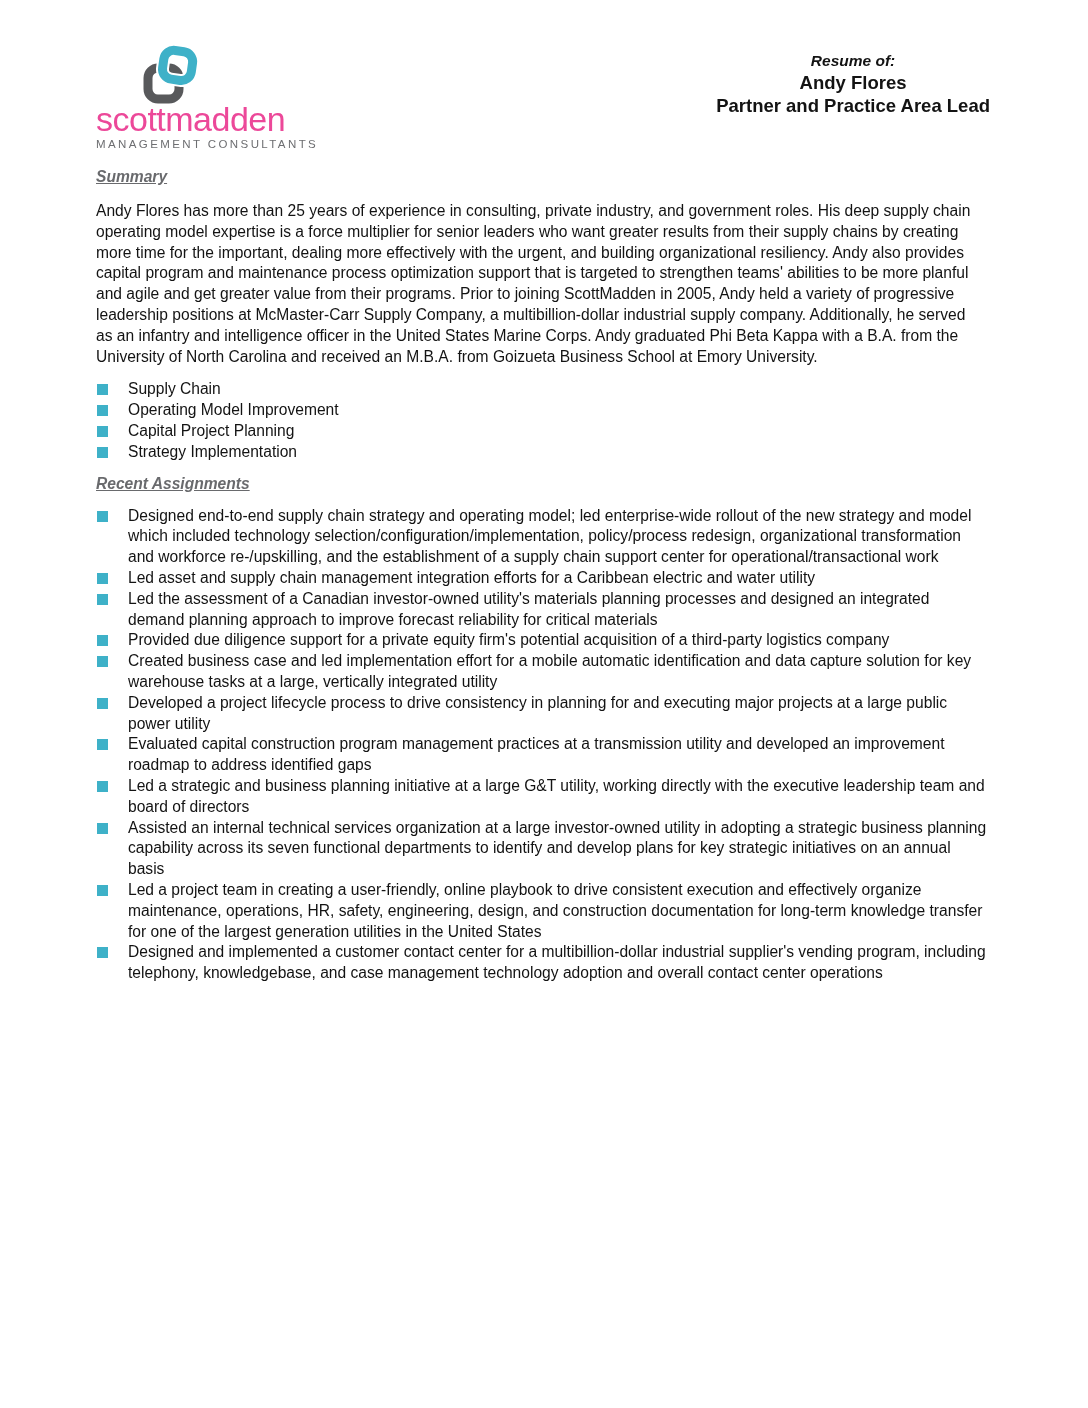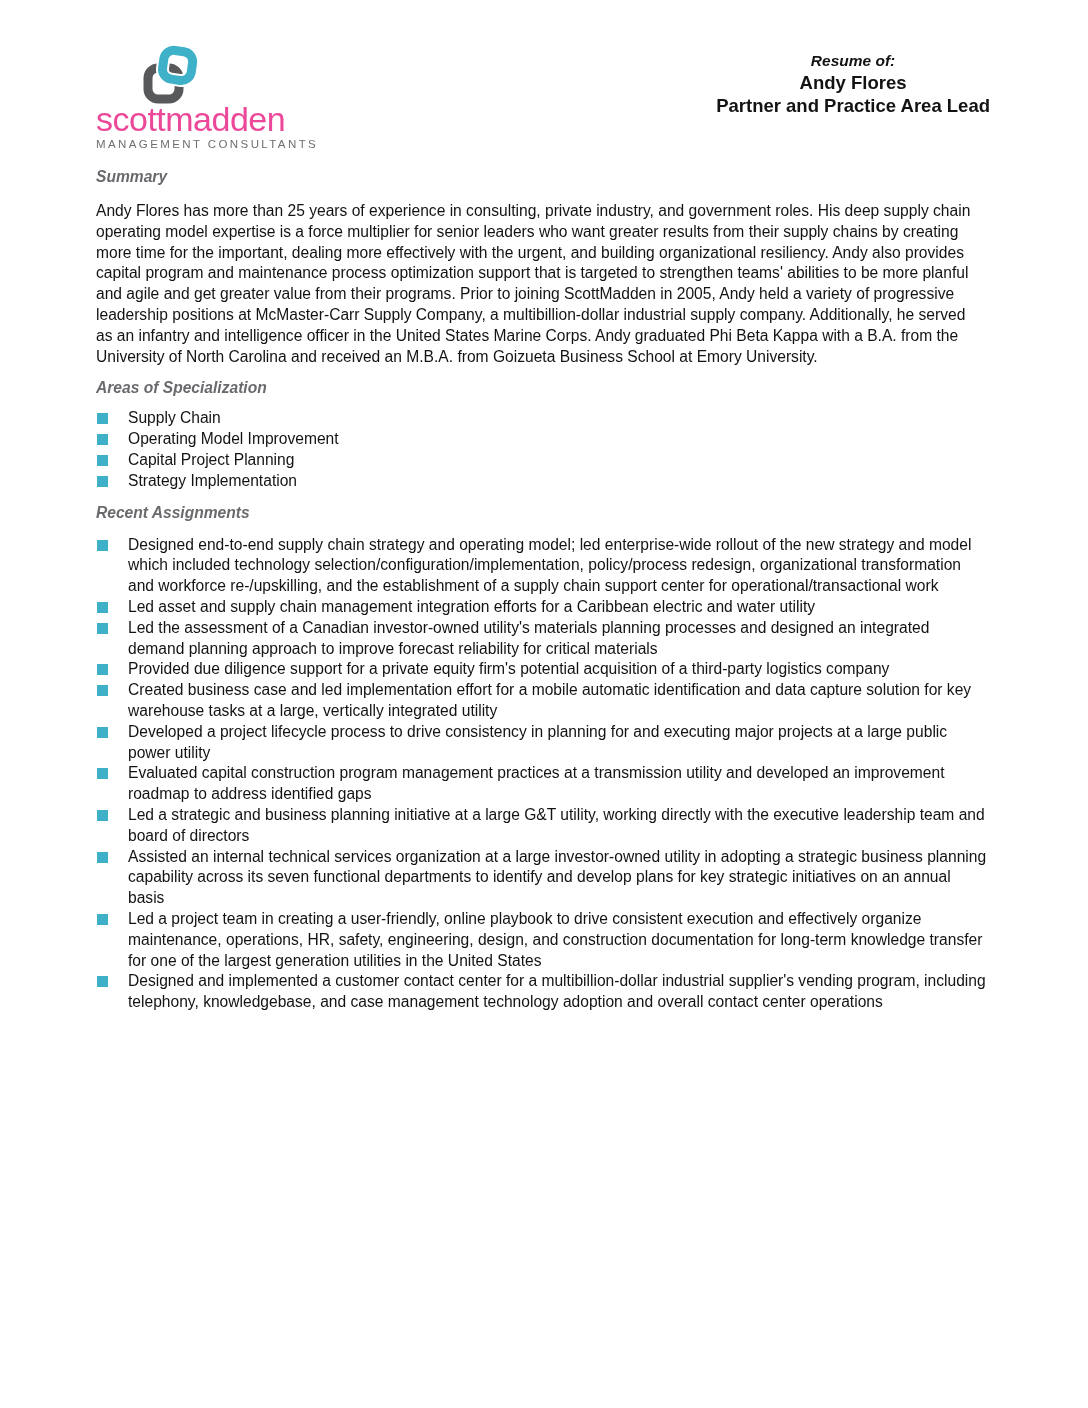--- a/index.html
+++ b/index.html
@@ -52,20 +52,21 @@
     line-height: 23px;
   }
 
   
   .section-heading {
     font-size: 15.6px;
     font-weight: bold;
     font-style: italic;
     color: #696a6d;
     margin: 12px 0 11px 0;
+    text-decoration: underline;
   }
   .section-heading.first { margin-top: 18px; }
   .summary-body {
     font-size: 15.6px;
     line-height: 20.8px;
     margin: 15px 10px 12px 0;
     max-width: 894px;
   }
   ul.bullet-list {
     list-style: none;
@@ -110,21 +111,20 @@
     <div class="resume-block">
       <div class="resume-of">Resume of:</div>
       <div class="resume-name">Andy Flores</div>
       <div class="resume-title">Partner and Practice Area Lead</div>
     </div>
   </header>
 
   <h2 class="section-heading first">Summary</h2>
   <p class="summary-body">Andy Flores has more than 25 years of experience in consulting, private industry, and government roles. His deep supply chain operating model expertise is a force multiplier for senior leaders who want greater results from their supply chains by creating more time for the important, dealing more effectively with the urgent, and building organizational resiliency. Andy also provides capital program and maintenance process optimization support that is targeted to strengthen teams' abilities to be more planful and agile and get greater value from their programs. Prior to joining ScottMadden in 2005, Andy held a variety of progressive leadership positions at McMaster-Carr Supply Company, a multibillion-dollar industrial supply company. Additionally, he served as an infantry and intelligence officer in the United States Marine Corps. Andy graduated Phi Beta Kappa with a B.A. from the University of North Carolina and received an M.B.A. from Goizueta Business School at Emory University.</p>
 
-  <h2 class="section-heading">Areas of Specialization</h2>
   <ul class="bullet-list">
     <li><span class="sq"></span><span>Supply Chain</span></li>
     <li><span class="sq"></span><span>Operating Model Improvement</span></li>
     <li><span class="sq"></span><span>Capital Project Planning</span></li>
     <li><span class="sq"></span><span>Strategy Implementation</span></li>
   </ul>
 
   <h2 class="section-heading">Recent Assignments</h2>
   <ul class="bullet-list assignments">
     <li><span class="sq"></span><span>Designed end-to-end supply chain strategy and operating model; led enterprise-wide rollout of the new strategy and model which included technology selection/configuration/implementation, policy/process redesign, organizational transformation and workforce re-/upskilling, and the establishment of a supply chain support center for operational/transactional work</span></li>

